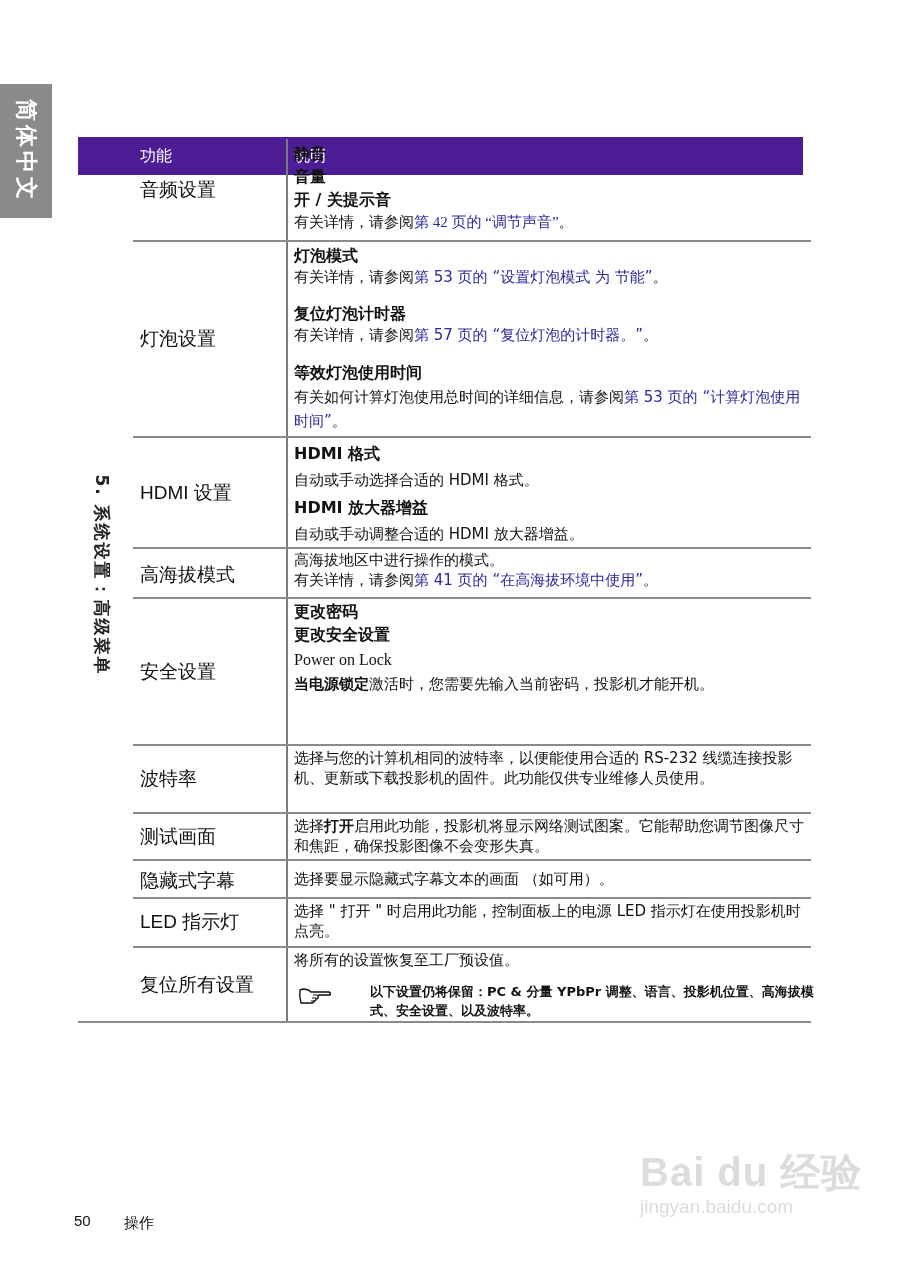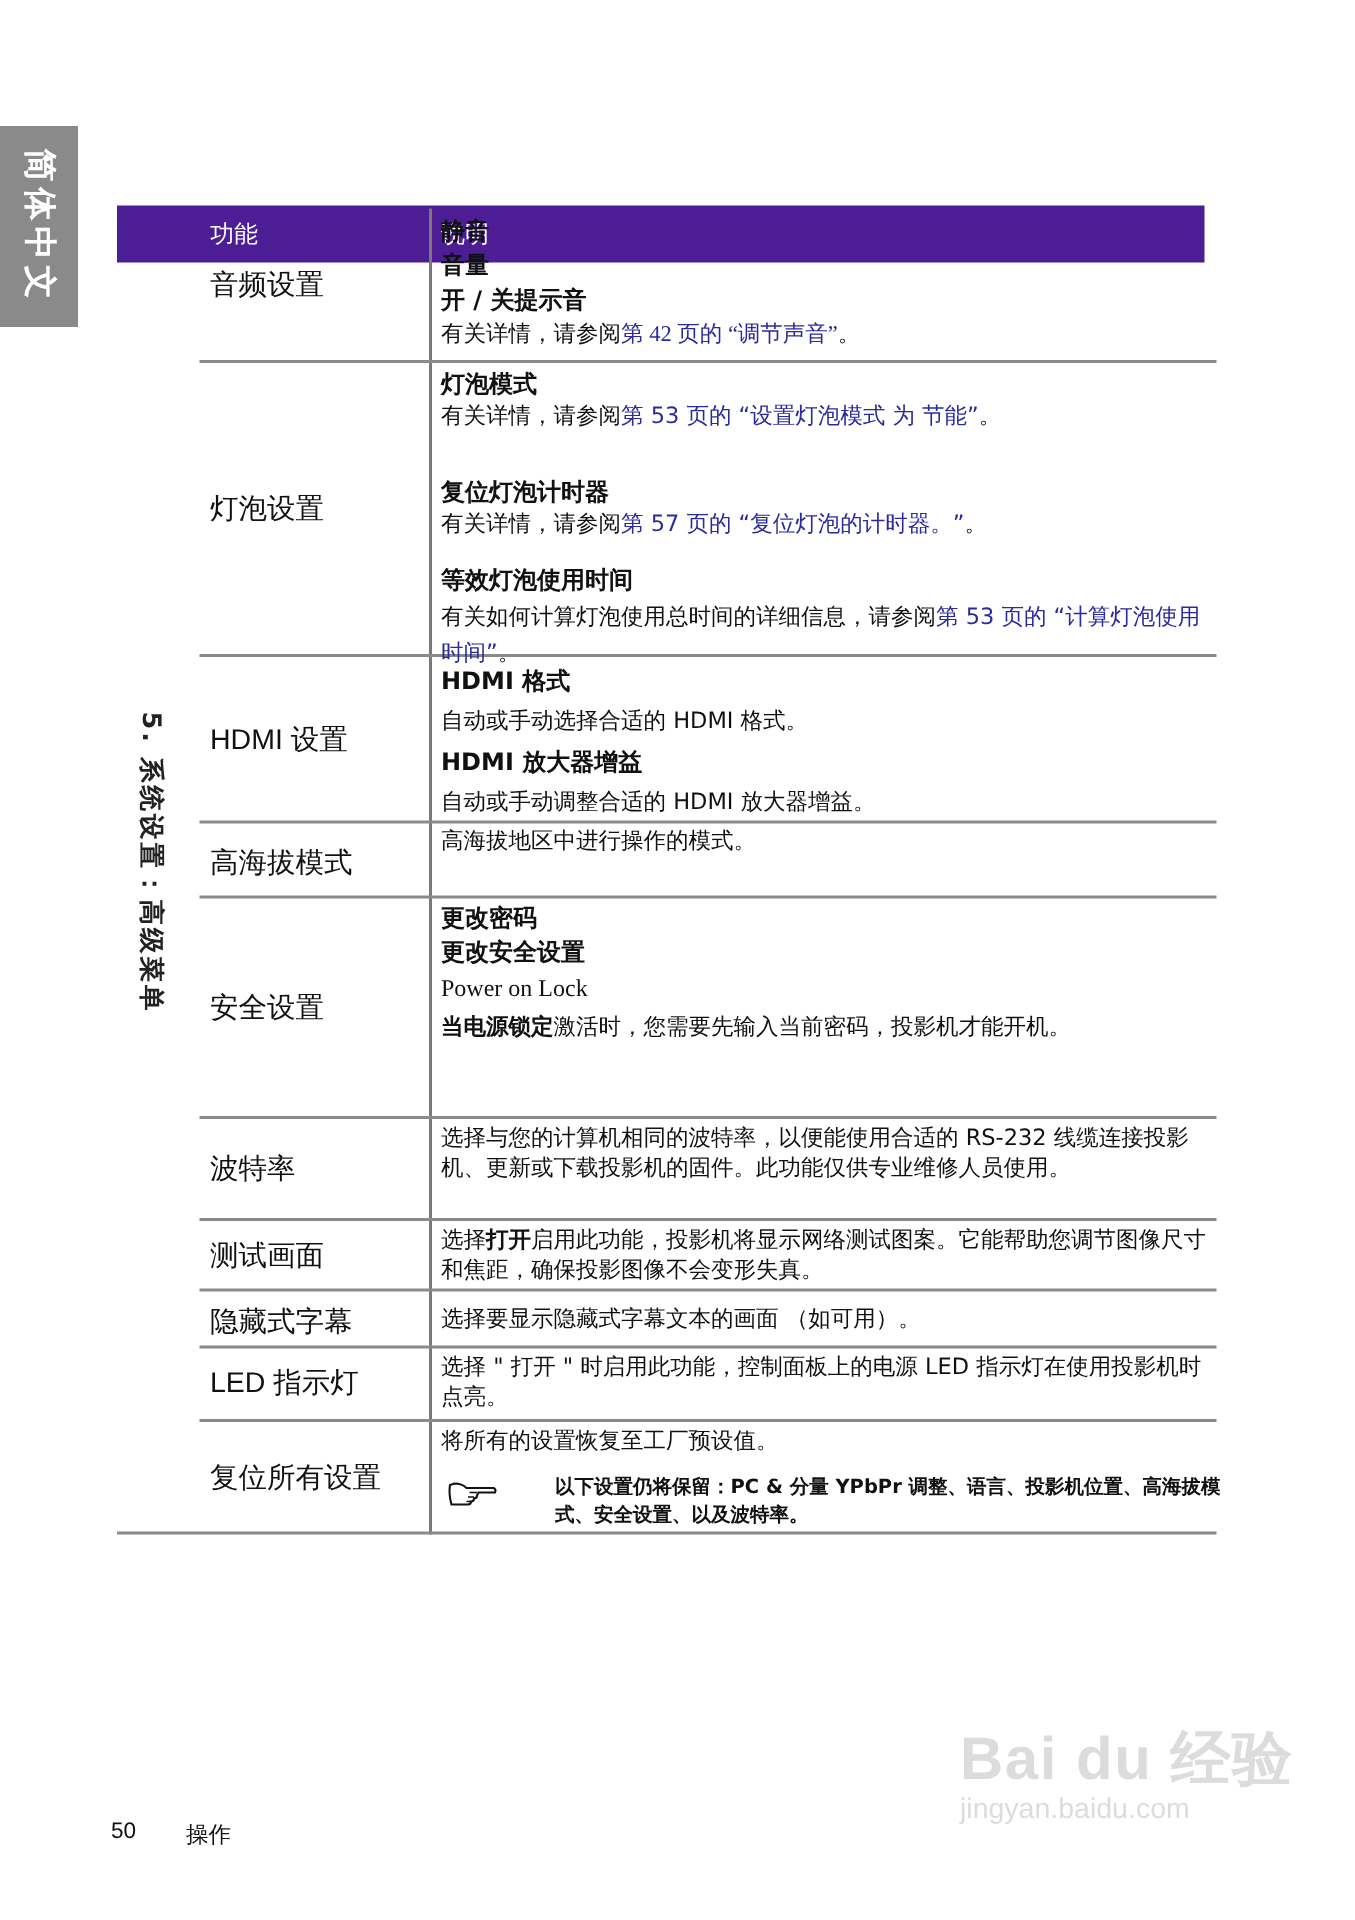--- a/index.html
+++ b/index.html
@@ -87,37 +87,38 @@
   <div class="b">静音</div>
   <div class="b">音量</div>
   <div class="b">开 / 关提示音</div>
   <div><span>有关详情，请参阅</span><span class="link serif">第 42 页的 “调节声音”</span><span>。</span></div>
 </div>
 
 <div class="func" style="top:326px">灯泡设置</div>
 <div class="desc" style="top:244px">
   <div class="b" style="line-height:23px">灯泡模式</div>
   <div><span>有关详情，请参阅</span><span class="link">第 53 页的 “设置灯泡模式 为 节能”</span><span>。</span></div>
-  <div class="b" style="margin-top:28px; line-height:23px">复位灯泡计时器</div>
+  <div class="b" style="margin-top:14px; line-height:23px">复位灯泡计时器</div>
   <div><span>有关详情，请参阅</span><span class="link">第 57 页的 “复位灯泡的计时器。”</span><span>。</span></div>
   <div class="b" style="margin-top:14px; line-height:25px">等效灯泡使用时间</div>
   <div style="line-height:24px"><span>有关如何计算灯泡使用总时间的详细信息，请参阅</span><span class="link">第 53 页的 “计算灯泡使用时间”</span><span>。</span></div>
 </div>
 
 <div class="func" style="top:480px">HDMI 设置</div>
 <div class="desc" style="top:440px; line-height:27px">
   <div class="b">HDMI 格式</div>
   <div>自动或手动选择合适的 HDMI 格式。</div>
   <div class="b">HDMI 放大器增益</div>
   <div>自动或手动调整合适的 HDMI 放大器增益。</div>
 </div>
 
 <div class="func" style="top:562px">高海拔模式</div>
 <div class="desc" style="top:550px; line-height:20px">
   <div>高海拔地区中进行操作的模式。</div>
+  <div><span>有关详情，请参阅</span><span class="link">第 41 页的 “在高海拔环境中使用”</span><span>。</span></div>
 </div>
 
 <div class="func" style="top:659px">安全设置</div>
 <div class="desc" style="top:600px; line-height:23px">
   <div class="b">更改密码</div>
   <div class="b">更改安全设置</div>
   <div class="serif" style="font-size:16px; line-height:27px">Power on Lock</div>
   <div><span style="font-weight:bold">当电源锁定</span><span>激活时，您需要先输入当前密码，投影机才能开机。</span></div>
 </div>
 

